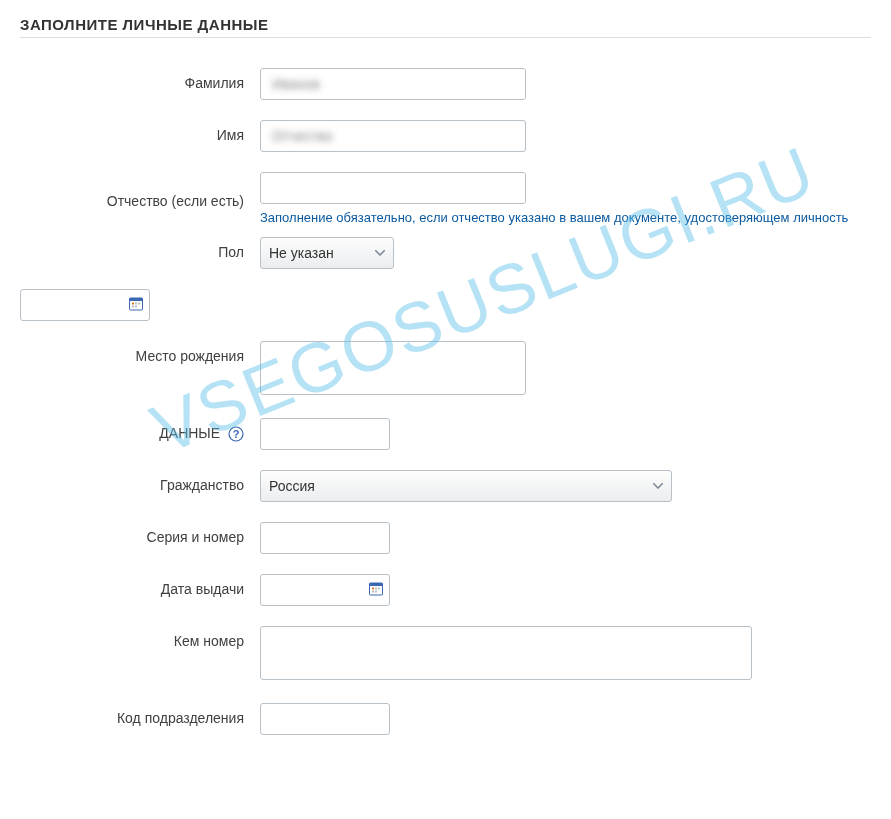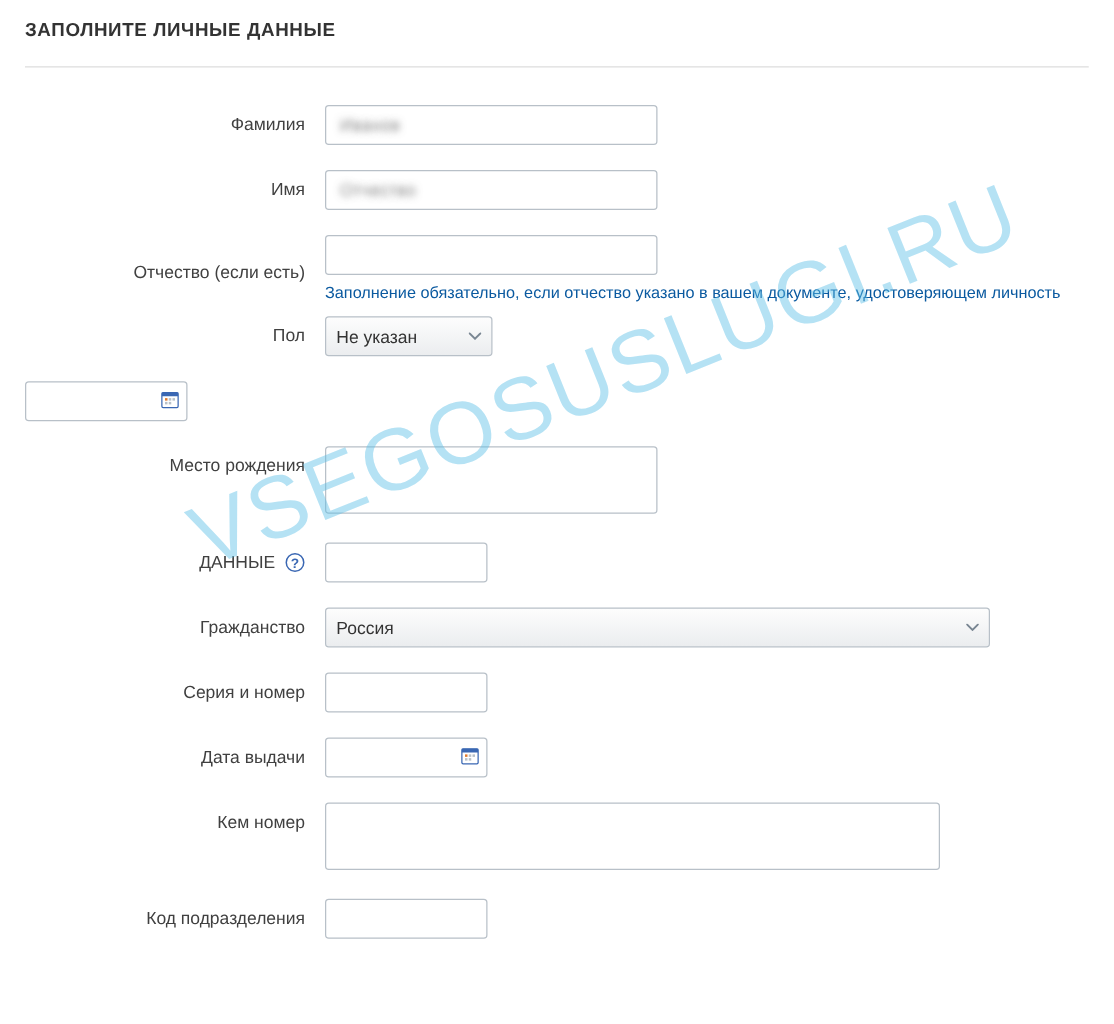--- a/index.html
+++ b/index.html
@@ -10,21 +10,21 @@
     background: #fff;
     margin: 0;
     padding: 16px 20px;
     width: 891px;
     position: relative;
   }
   .page-title {
     font-weight: bold;
     font-size: 15px;
     letter-spacing: 0.5px;
-    padding-bottom: 20px;
+    padding-bottom: 4px;
     border-bottom: 1px solid #ddd;
     margin-bottom: 30px;
     color: #333;
   }
   .form { padding: 0 0 20px 0; }
   .row {
     display: flex;
     align-items: flex-start;
     margin-bottom: 20px;
   }
@@ -72,21 +72,21 @@
     height: 32px;
     background: linear-gradient(#fdfdfd, #ebedef);
     display: flex;
     align-items: center;
     justify-content: space-between;
     padding: 0 8px;
     cursor: pointer;
     font-size: 14px;
   }
   .select.w-small { width: 134px; }
-  .select.w-wide  { width: 532px; }
+  .select.w-wide  { width: 412px; }
   .chevron {
     display: inline-flex;
     align-items: center;
     justify-content: center;
   }
   .date-wrap {
     position: relative;
     display: inline-block;
   }
   .date-wrap .text-input { padding-right: 28px; }

